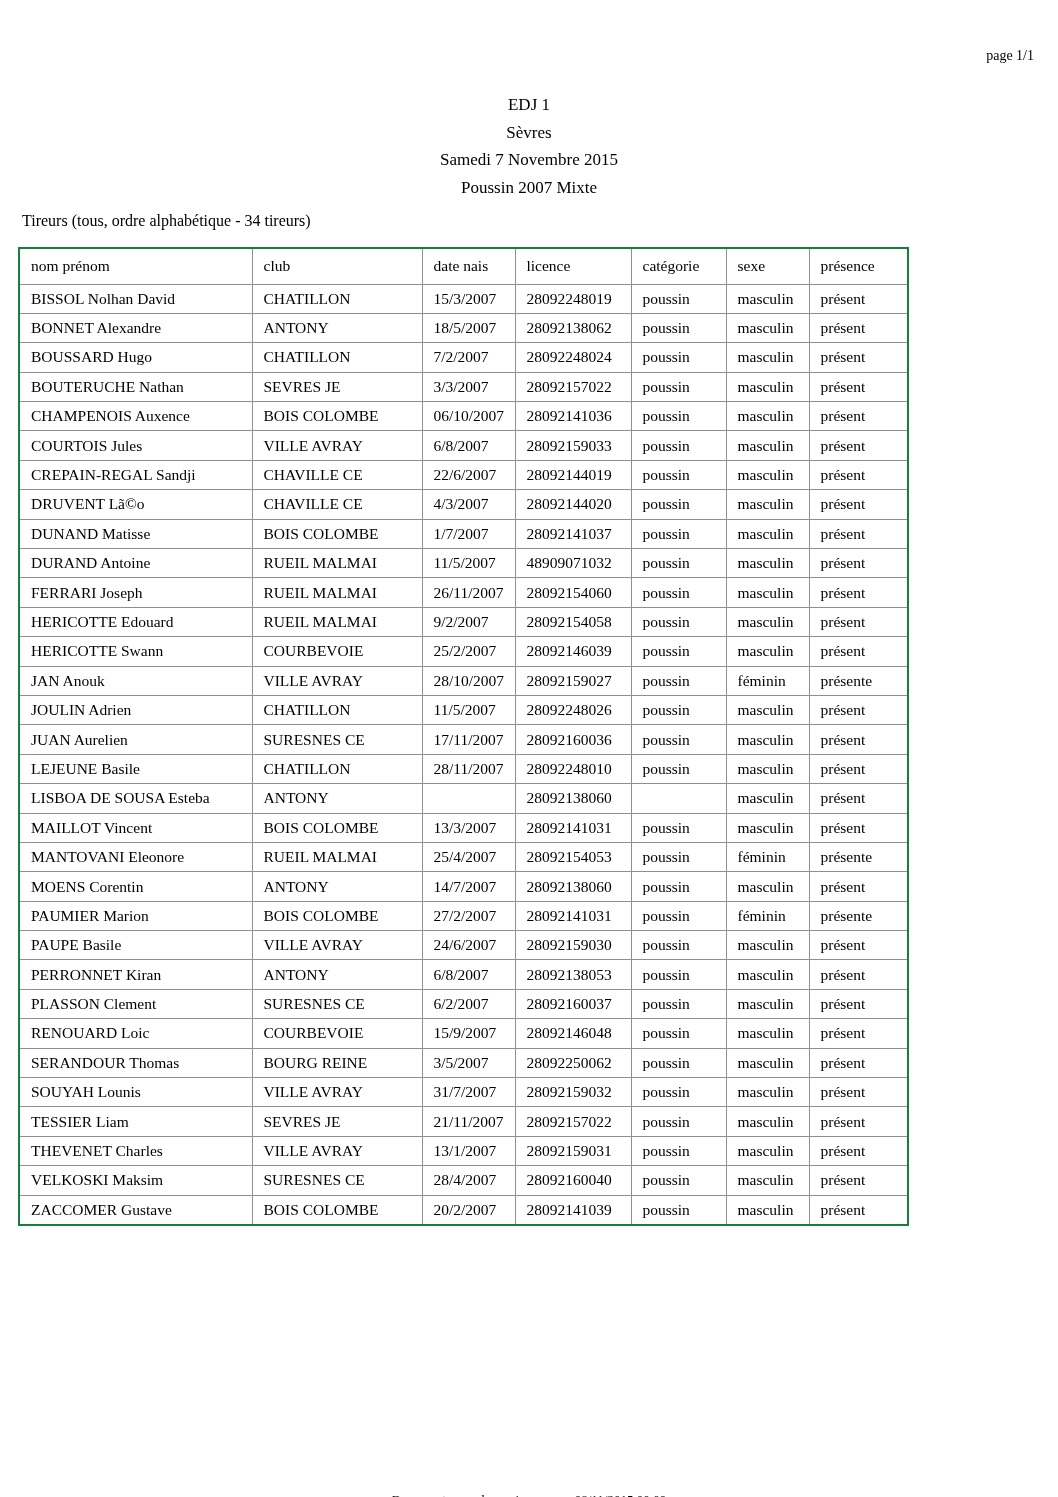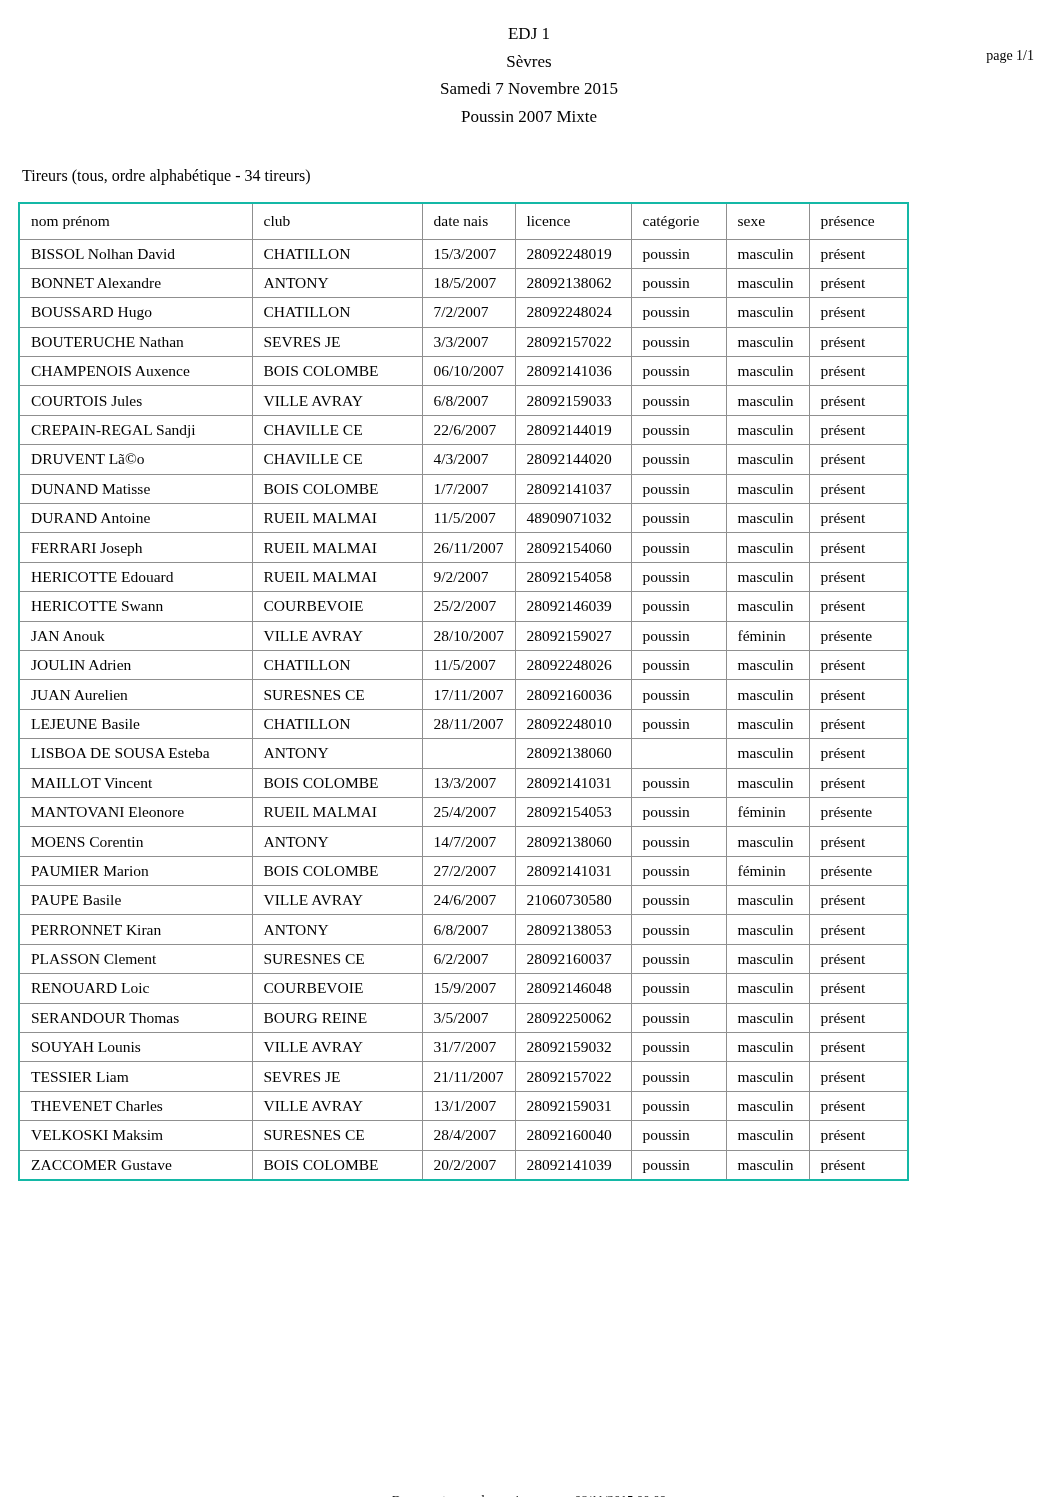--- a/index.html
+++ b/index.html
@@ -7,32 +7,32 @@
   body {
     width: 1058px; height: 1497px;
     position: relative;
     font-family: "Liberation Serif", serif;
     color: #000000;
   }
   .page-label {
     position: absolute; top: 48px; right: 24px;
     font-size: 14px;
   }
-  .doc-header { text-align: center; padding-top: 20px; }
+  .doc-header { text-align: center; padding-top: 52px; margin-top: 39px; }
   .doc-header .line { font-size: 17px; line-height: 27.5px; }
   .section-title {
-    margin: 36px 0 0 22px;
+    margin: 10px 0 0 22px;
     font-size: 16px; line-height: 20px;
   }
   table.roster {
     margin: 16px 0 0 18px;
     border-collapse: collapse;
     table-layout: fixed;
     width: 889px;
-    border: 2px solid #14b8a6;
+    border: 2px solid #15803d;
   }
   table.roster th, table.roster td {
     border: 1px solid #8f8f8f;
     font-size: 15.5px;
     font-weight: normal;
     text-align: left;
     padding: 0 11px;
     overflow: hidden;
     white-space: nowrap;
   }
@@ -277,21 +277,21 @@
         <td class="cell-date">27/2/2007</td>
         <td class="cell-licence">28092141031</td>
         <td class="cell-categorie">poussin</td>
         <td class="cell-sexe">féminin</td>
         <td class="cell-presence">présente</td>
       </tr>
       <tr>
         <td class="cell-nom">PAUPE Basile</td>
         <td class="cell-club">VILLE AVRAY</td>
         <td class="cell-date">24/6/2007</td>
-        <td class="cell-licence">21060730580</td>
+        <td class="cell-licence">28092159030</td>
         <td class="cell-categorie">poussin</td>
         <td class="cell-sexe">masculin</td>
         <td class="cell-presence">présent</td>
       </tr>
       <tr>
         <td class="cell-nom">PERRONNET Kiran</td>
         <td class="cell-club">ANTONY</td>
         <td class="cell-date">6/8/2007</td>
         <td class="cell-licence">28092138053</td>
         <td class="cell-categorie">poussin</td>

